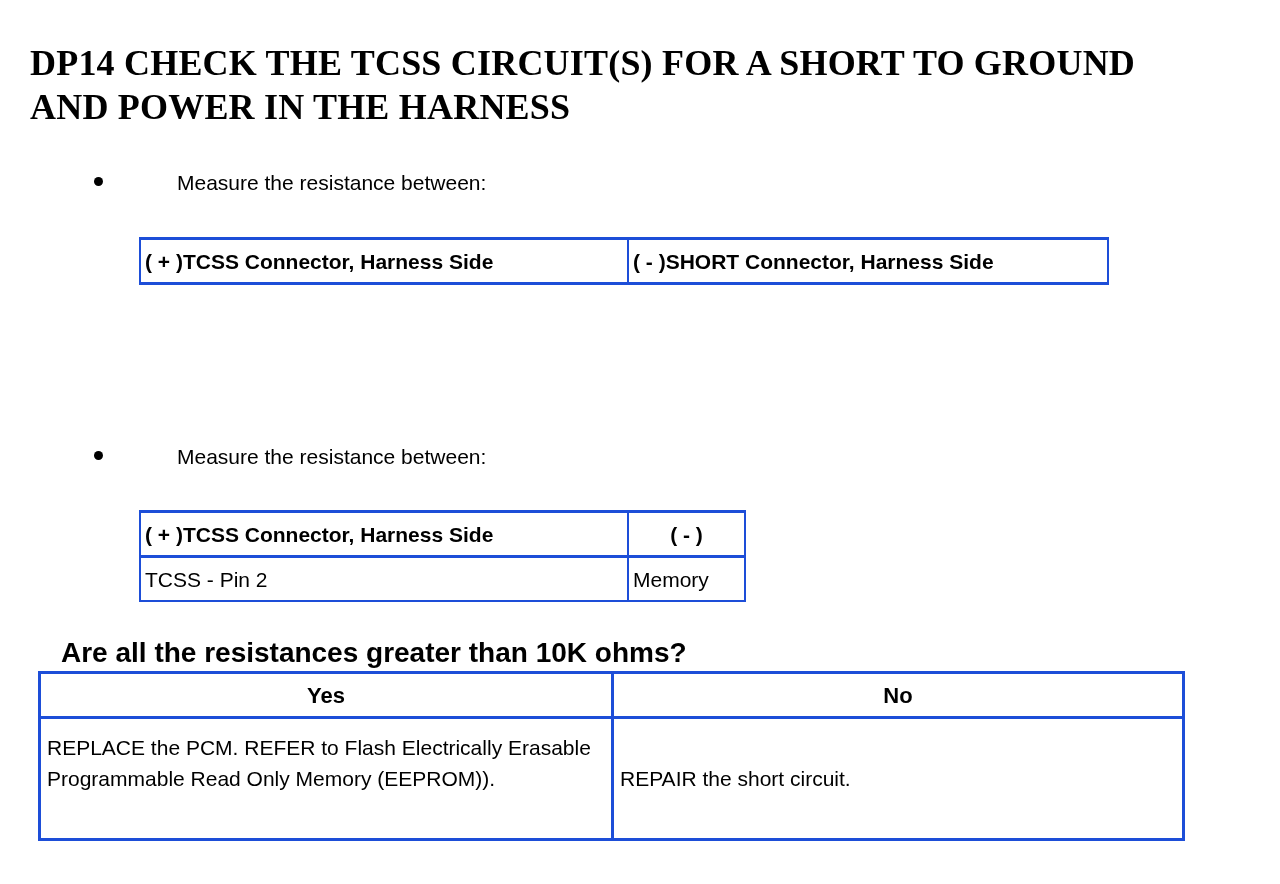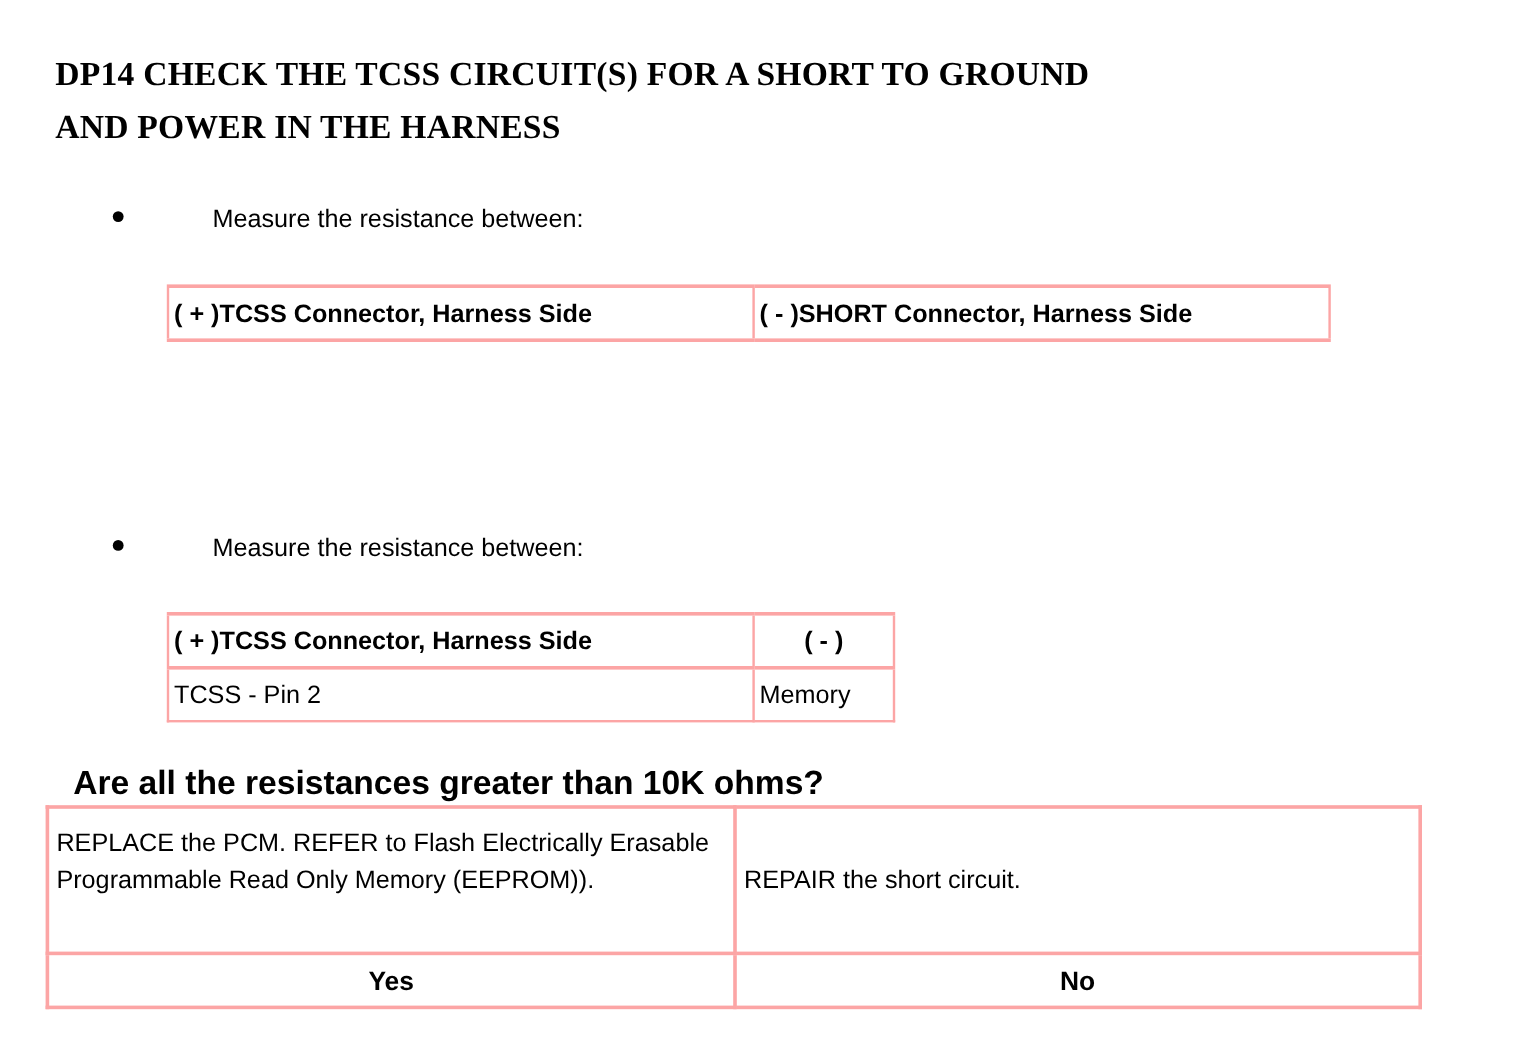--- a/index.html
+++ b/index.html
@@ -13,26 +13,26 @@
     height: 884px;
     position: relative;
     font-family: "Liberation Sans", sans-serif;
     color: #000000;
     overflow: hidden;
   }
 
   
   .doc-title {
     position: absolute;
-    left: 46px;
+    left: 30px;
     top: 41px;
     width: 1200px;
     font-family: "Liberation Serif", serif;
     font-weight: bold;
-    font-size: 28px;
+    font-size: 36px;
     line-height: 44px;
     letter-spacing: 0.2px;
     white-space: pre-line;
   }
 
   
   .bullet-row {
     position: absolute;
     display: flex;
     align-items: baseline;
@@ -58,21 +58,21 @@
   }
 
   
   .tbl {
     position: absolute;
     border-collapse: collapse;
     table-layout: fixed;
     background: #fff;
   }
   .tbl td {
-    border: 2px solid #fca5a5;
+    border: 2px solid #1d4ed8;
     padding: 0 4px;
     font-size: 21px;
     line-height: 25px;
     vertical-align: middle;
     overflow: hidden;
   }
   .tbl .hdr {
     font-weight: bold;
     border-top-width: 3px;
     border-bottom-width: 3px;
@@ -177,21 +177,21 @@
     <td class="c2">Memory</td>
   </tr>
 </tbody>
   </table>
 
 <div class="question-line">Are all the resistances greater than 10K ohms?</div>
 
 <table class="tbl" id="table-decision">
   <tbody>
       <tr>
+    <td class="hdr-cell c1">Yes</td>
+    <td class="hdr-cell c2">No</td>
+  </tr>
+  <tr>
     <td class="body-cell multiline c1">REPLACE the PCM. REFER to Flash Electrically Erasable Programmable Read Only Memory (EEPROM)).</td>
     <td class="body-cell c2">REPAIR the short circuit.</td>
-  </tr>
-  <tr>
-    <td class="hdr-cell c1">Yes</td>
-    <td class="hdr-cell c2">No</td>
   </tr>
 </tbody>
   </table>
 
 </body></html>

